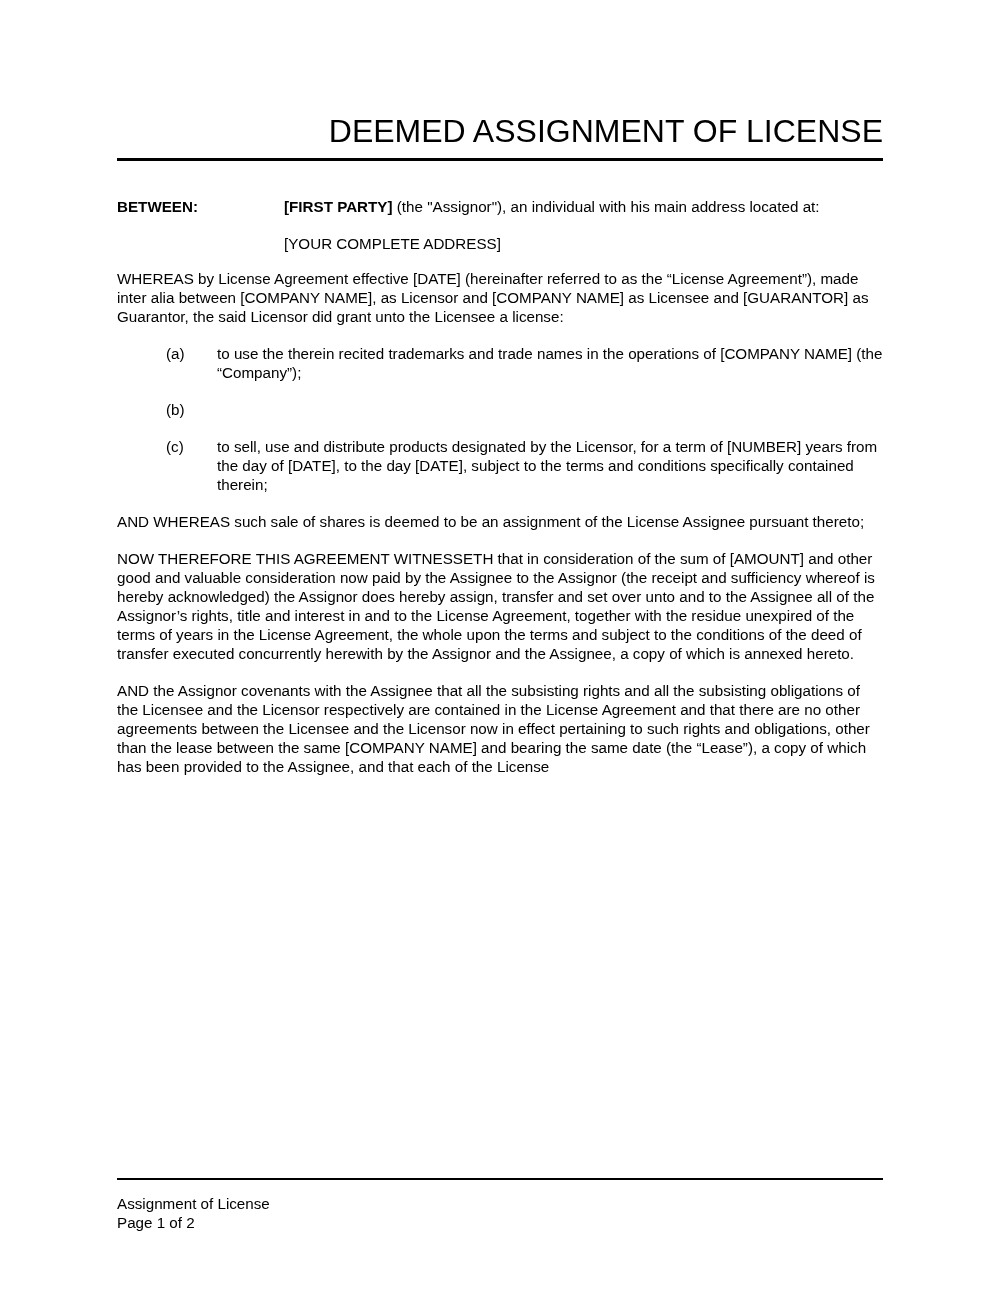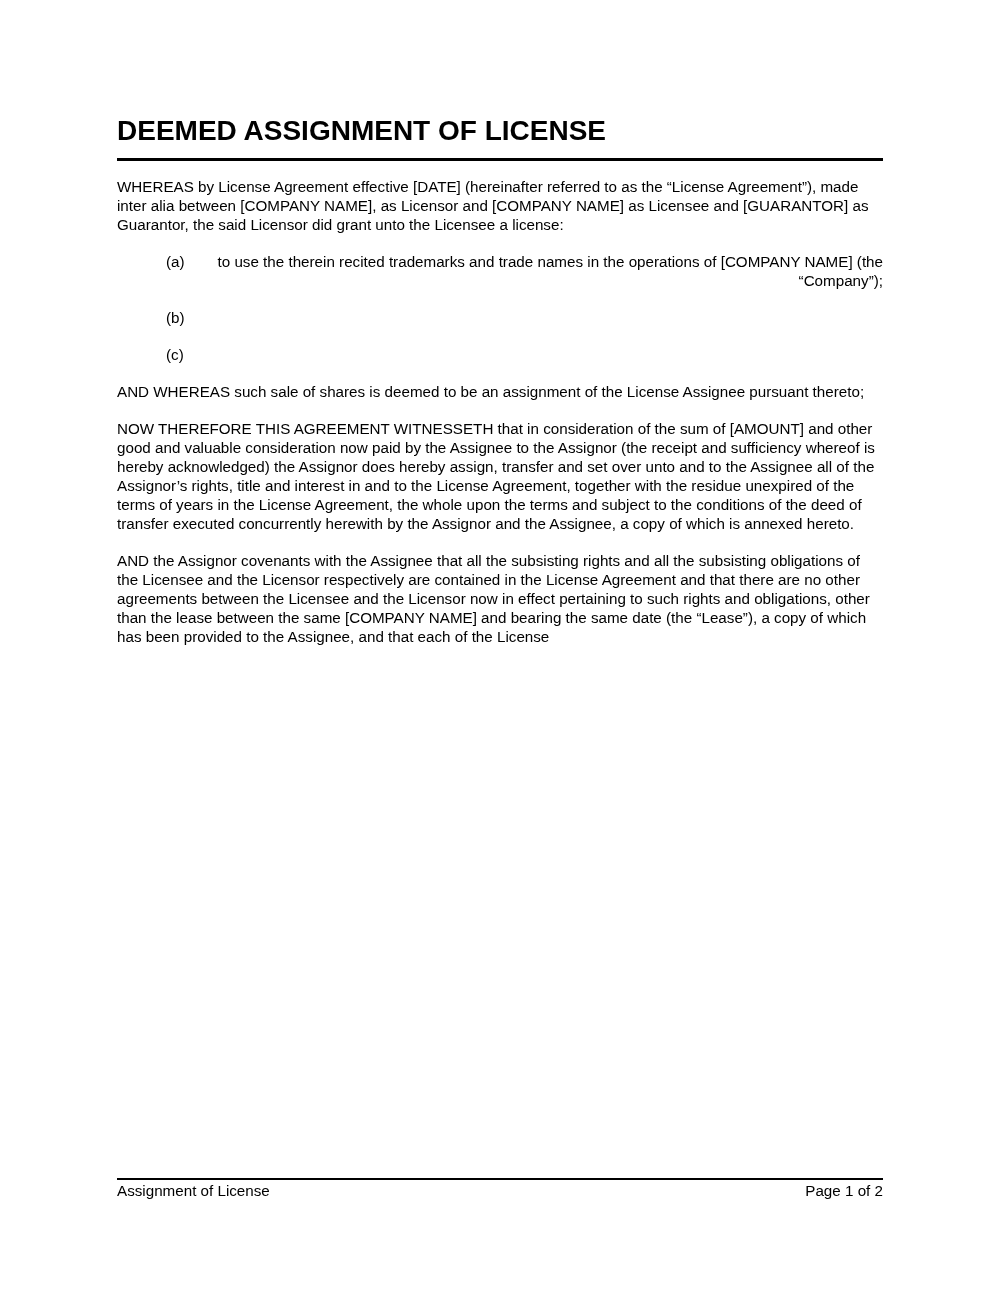--- a/index.html
+++ b/index.html
@@ -13,24 +13,24 @@
     padding: 116px 117px 0 117px;
     font-family: "Liberation Sans", sans-serif;
     font-size: 15.2px;
     line-height: 19px;
     color: #000000;
     overflow: hidden;
   }
 
   .title {
     margin: 0;
-    font-size: 28px;
+    font-size: 32px;
     line-height: 30px;
-    font-weight: bold;
-    text-align: left;
+    font-weight: normal;
+    text-align: right;
   }
 
   .title-rule {
     height: 3px;
     background: #000000;
     margin-top: 12px;
   }
 
   .intro { margin: 24px 0 0 0; }
 
@@ -40,59 +40,68 @@
   .party-desc { margin: 0; }
   .party-address { margin: 18px 0 0 0; }
 
   .bold { font-weight: bold; }
 
   .para { margin: 18px 0 0 0; }
   .section-gap { margin-top: 16px; }
 
   .list-item { display: flex; margin-top: 18px; padding-left: 49px; }
   .marker { width: 51px; flex-shrink: 0; }
-  .item-text { flex: 1; text-align: right; }
+  .item-text { flex: 1; }
 
   .footer {
     position: absolute;
     left: 117px;
     right: 117px;
     top: 1178px;
   }
   .footer-rule { height: 2px; background: #000000; }
   .footer-row {
     display: flex;
     justify-content: space-between;
-    margin-top: 1px;
+    margin-top: 14px;
+    flex-direction: column;
   }
 </style>
 </head>
 <body>
 
 <div class="page">
 
   <h1 class="title">DEEMED ASSIGNMENT OF LICENSE</h1>
   <div class="title-rule"></div>
 
 
+  <div class="party-row">
+    <div class="party-label">BETWEEN:</div>
+    <div class="party-content">
+      <p class="party-desc"><span class="bold">[FIRST PARTY]</span><span> (the "Assignor"), an individual with his main address located at:</span></p>
+      <p class="party-address">[YOUR COMPLETE ADDRESS]</p>
+    </div>
+  </div>
 
 
   <p class="para section-gap">WHEREAS by License Agreement effective [DATE] (hereinafter referred to as the “License Agreement”), made inter alia between [COMPANY NAME], as Licensor and [COMPANY NAME] as Licensee and [GUARANTOR] as Guarantor, the said Licensor did grant unto the Licensee a license:</p>
 
   <div class="list-item">
     <span class="marker">(a)</span>
     <span class="item-text">to use the therein recited trademarks and trade names in the operations of [COMPANY NAME] (the “Company”);</span>
   </div>
 
   <div class="list-item">
     <span class="marker">(b)</span>
   </div>
 
   <div class="list-item">
     <span class="marker">(c)</span>
+    <span class="item-text">to sell, use and distribute products designated by the Licensor, for a term of [NUMBER] years from the day of [DATE], to the day [DATE], subject to the terms and conditions specifically contained therein;</span>
   </div>
 
   <p class="para">AND WHEREAS such sale of shares is deemed to be an assignment of the License Assignee pursuant thereto;</p>
   <p class="para">NOW THEREFORE THIS AGREEMENT WITNESSETH that in consideration of the sum of [AMOUNT] and other good and valuable consideration now paid by the Assignee to the Assignor (the receipt and sufficiency whereof is hereby acknowledged) the Assignor does hereby assign, transfer and set over unto and to the Assignee all of the Assignor’s rights, title and interest in and to the License Agreement, together with the residue unexpired of the terms of years in the License Agreement, the whole upon the terms and subject to the conditions of the deed of transfer executed concurrently herewith by the Assignor and the Assignee, a copy of which is annexed hereto.</p>
   <p class="para">AND the Assignor covenants with the Assignee that all the subsisting rights and all the subsisting obligations of the Licensee and the Licensor respectively are contained in the License Agreement and that there are no other agreements between the Licensee and the Licensor now in effect pertaining to such rights and obligations, other than the lease between the same [COMPANY NAME] and bearing the same date (the “Lease”), a copy of which has been provided to the Assignee, and that each of the License</p>
 
   <div class="footer">
     <div class="footer-rule"></div>
     <div class="footer-row">
       <span>Assignment of License</span>

